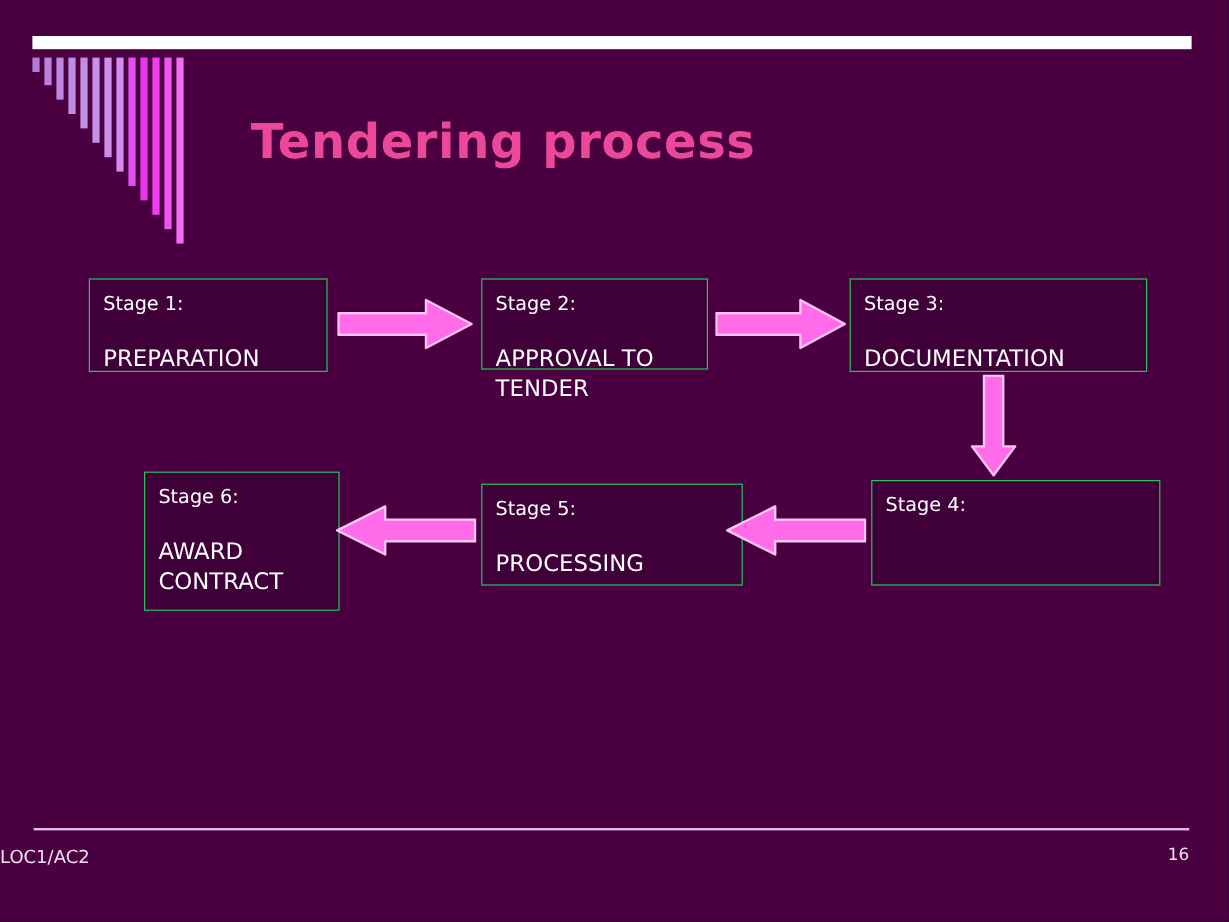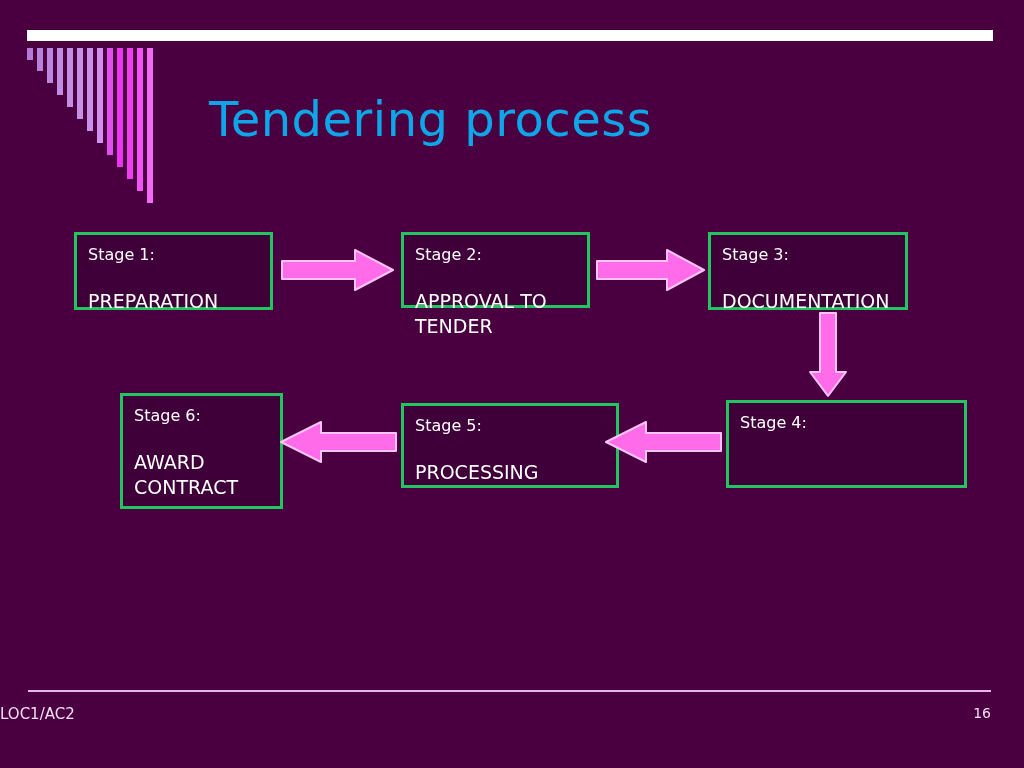--- a/index.html
+++ b/index.html
@@ -43,35 +43,35 @@
     width: 6px;
     border-radius: 0;
   }
 
   
   #title {
     position: absolute;
     left: 209px;
     top: 88px;
     width: 700px;
-    color: #0ea5e9;
-    font-family: "DejaVu Sans", sans-serif;
-    font-size: 48px;
-    font-weight: 400;
+    color: #ec4899;
+    font-family: "DejaVu Sans", sans-serif;
+    font-size: 40px;
+    font-weight: 700;
     letter-spacing: 0.5px;
     line-height: 62px;
     white-space: nowrap;
   }
 
   
   .stage-box {
     position: absolute;
     box-sizing: border-box;
     background: #3f0039;
-    border: 3px solid #22c55e;
+    border: 1px solid #22c55e;
     padding: 9px 0 0 11px;
     color: #ffffff;
   }
   .stage-box .stage-label {
     font-family: "DejaVu Sans", sans-serif;
     font-size: 16px;
     line-height: 22px;
     color: #ffffff;
     white-space: nowrap;
   }
@@ -80,21 +80,21 @@
     font-size: 19px;
     line-height: 25px;
     margin-top: 23px;
     color: #ffffff;
     white-space: pre-line;
   }
 
   
   #box-1 { left: 74px;  top: 232px; width: 199px; height: 78px; }
   #box-2 { left: 401px; top: 232px; width: 189px; height: 76px; }
-  #box-3 { left: 708px; top: 232px; width: 200px; height: 78px; }
+  #box-3 { left: 708px; top: 232px; width: 248px; height: 78px; }
   #box-4 { left: 726px; top: 400px; width: 241px; height: 88px; }
   #box-5 { left: 401px; top: 403px; width: 218px; height: 85px; }
   #box-6 { left: 120px; top: 393px; width: 163px; height: 116px; }
 
   
   .arrow {
     position: absolute;
   }
   .arrow svg { display: block; }
 

